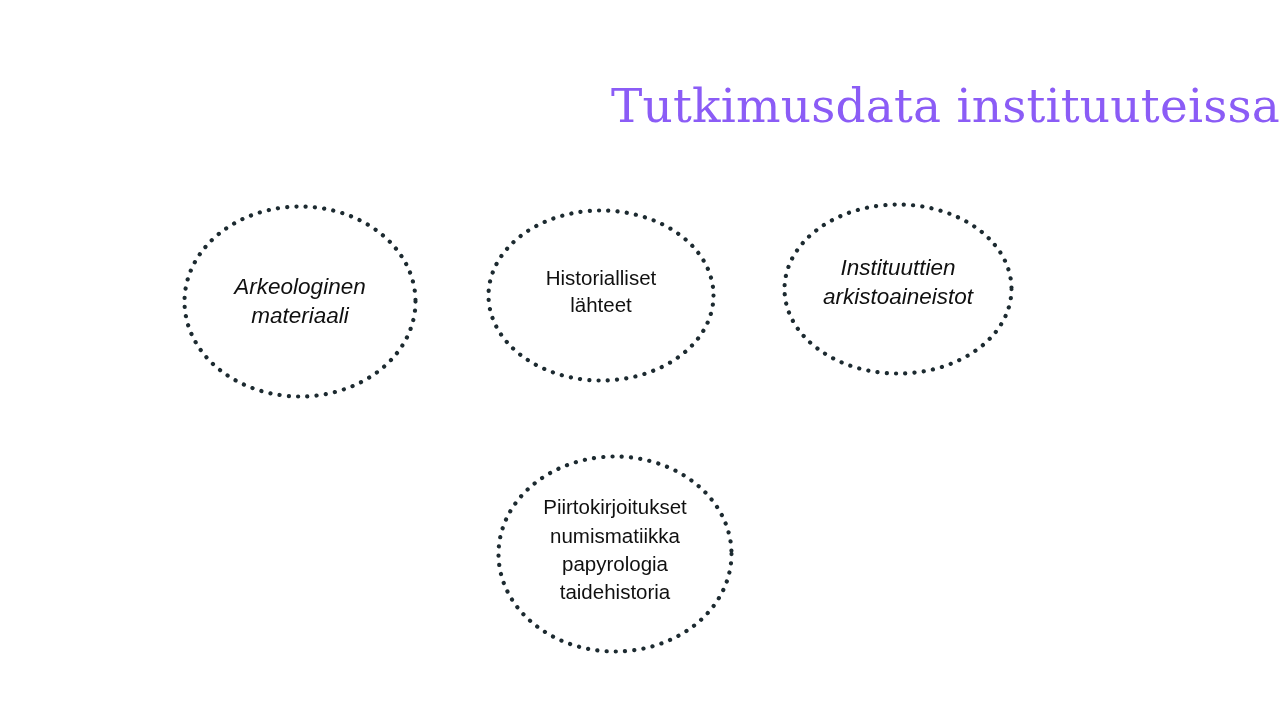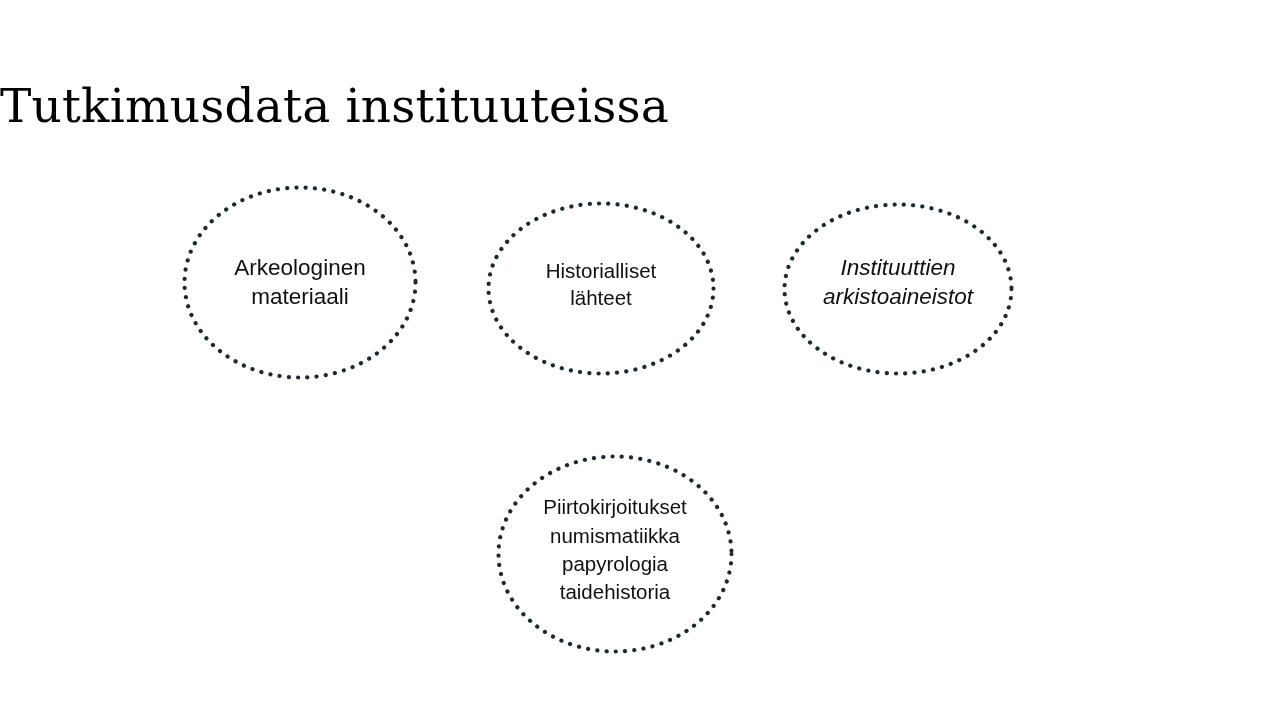--- a/index.html
+++ b/index.html
@@ -21,26 +21,26 @@
     height: 720px;
     background: #ffffff;
   }
 
   
   #slide-title {
     position: absolute;
     left: 0;
     top: 80px;
     width: 1280px;
-    text-align: left;
+    text-align: right;
     font-family: "DejaVu Serif", "Liberation Serif", serif;
     font-size: 47px;
     font-weight: 400;
     letter-spacing: 0.2px;
-    color: #000000;
+    color: #8b5cf6;
     line-height: 1.12;
     white-space: nowrap;
   }
 
   
   .bubble {
     position: absolute;
     box-sizing: border-box;
     display: flex;
     align-items: center;
@@ -69,31 +69,32 @@
     font-family: "Liberation Sans", sans-serif;
     font-weight: 400;
     line-height: 1.28;
     white-space: pre-line;
     width: 122%;
   }
 
   
   #bubble-arkeologinen {
     left: 182px;
-    top: 185px;
+    top: 204px;
     width: 236px;
     height: 195px;
+    font-style: italic;
   }
   #bubble-arkeologinen .bubble-text {
     font-size: 22.5px;
   }
 
   #bubble-historialliset {
     left: 486px;
-    top: 201px;
+    top: 208px;
     width: 230px;
     height: 175px;
   }
   #bubble-historialliset .bubble-text {
     font-size: 20.5px;
     transform: translateY(-4px);
   }
 
   #bubble-instituuttien {
     left: 782px;

